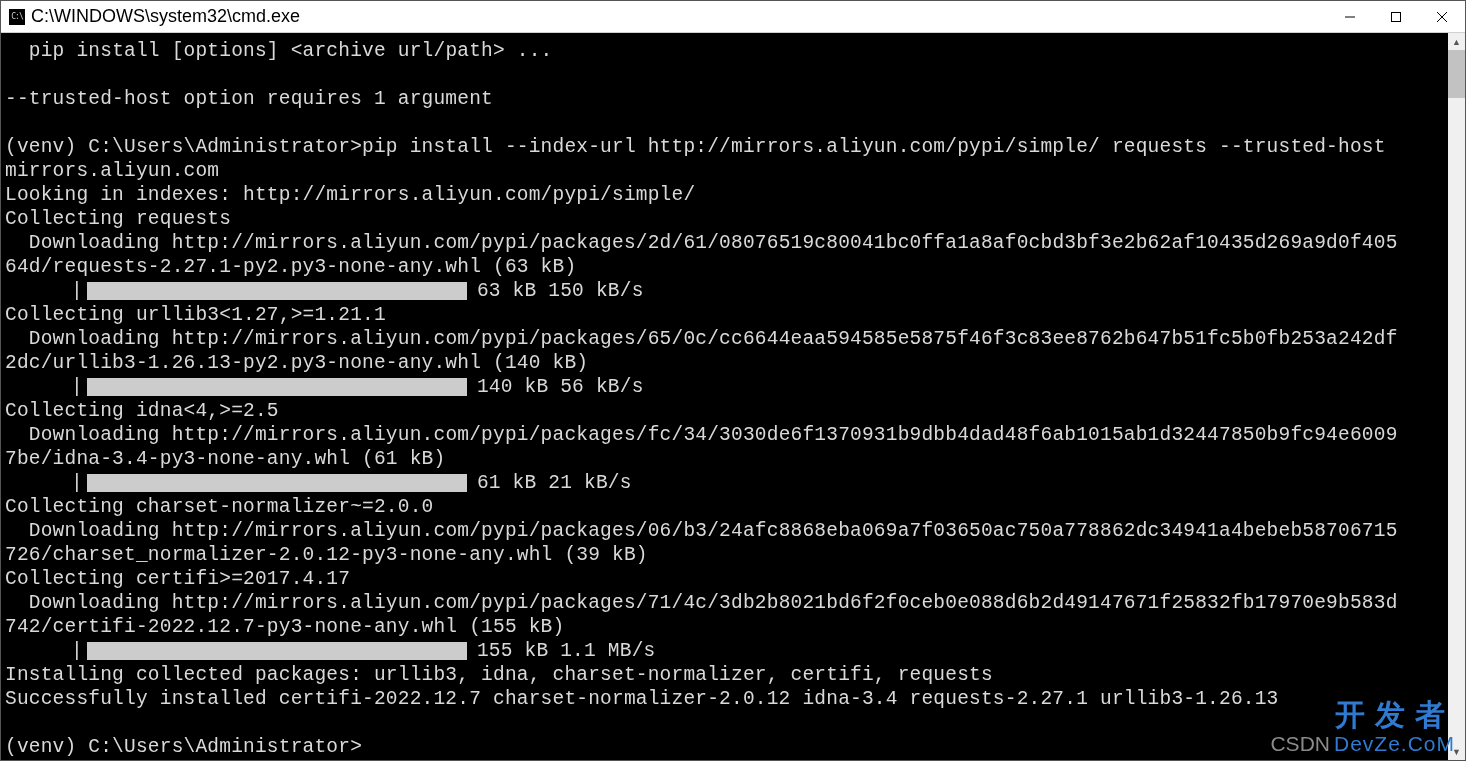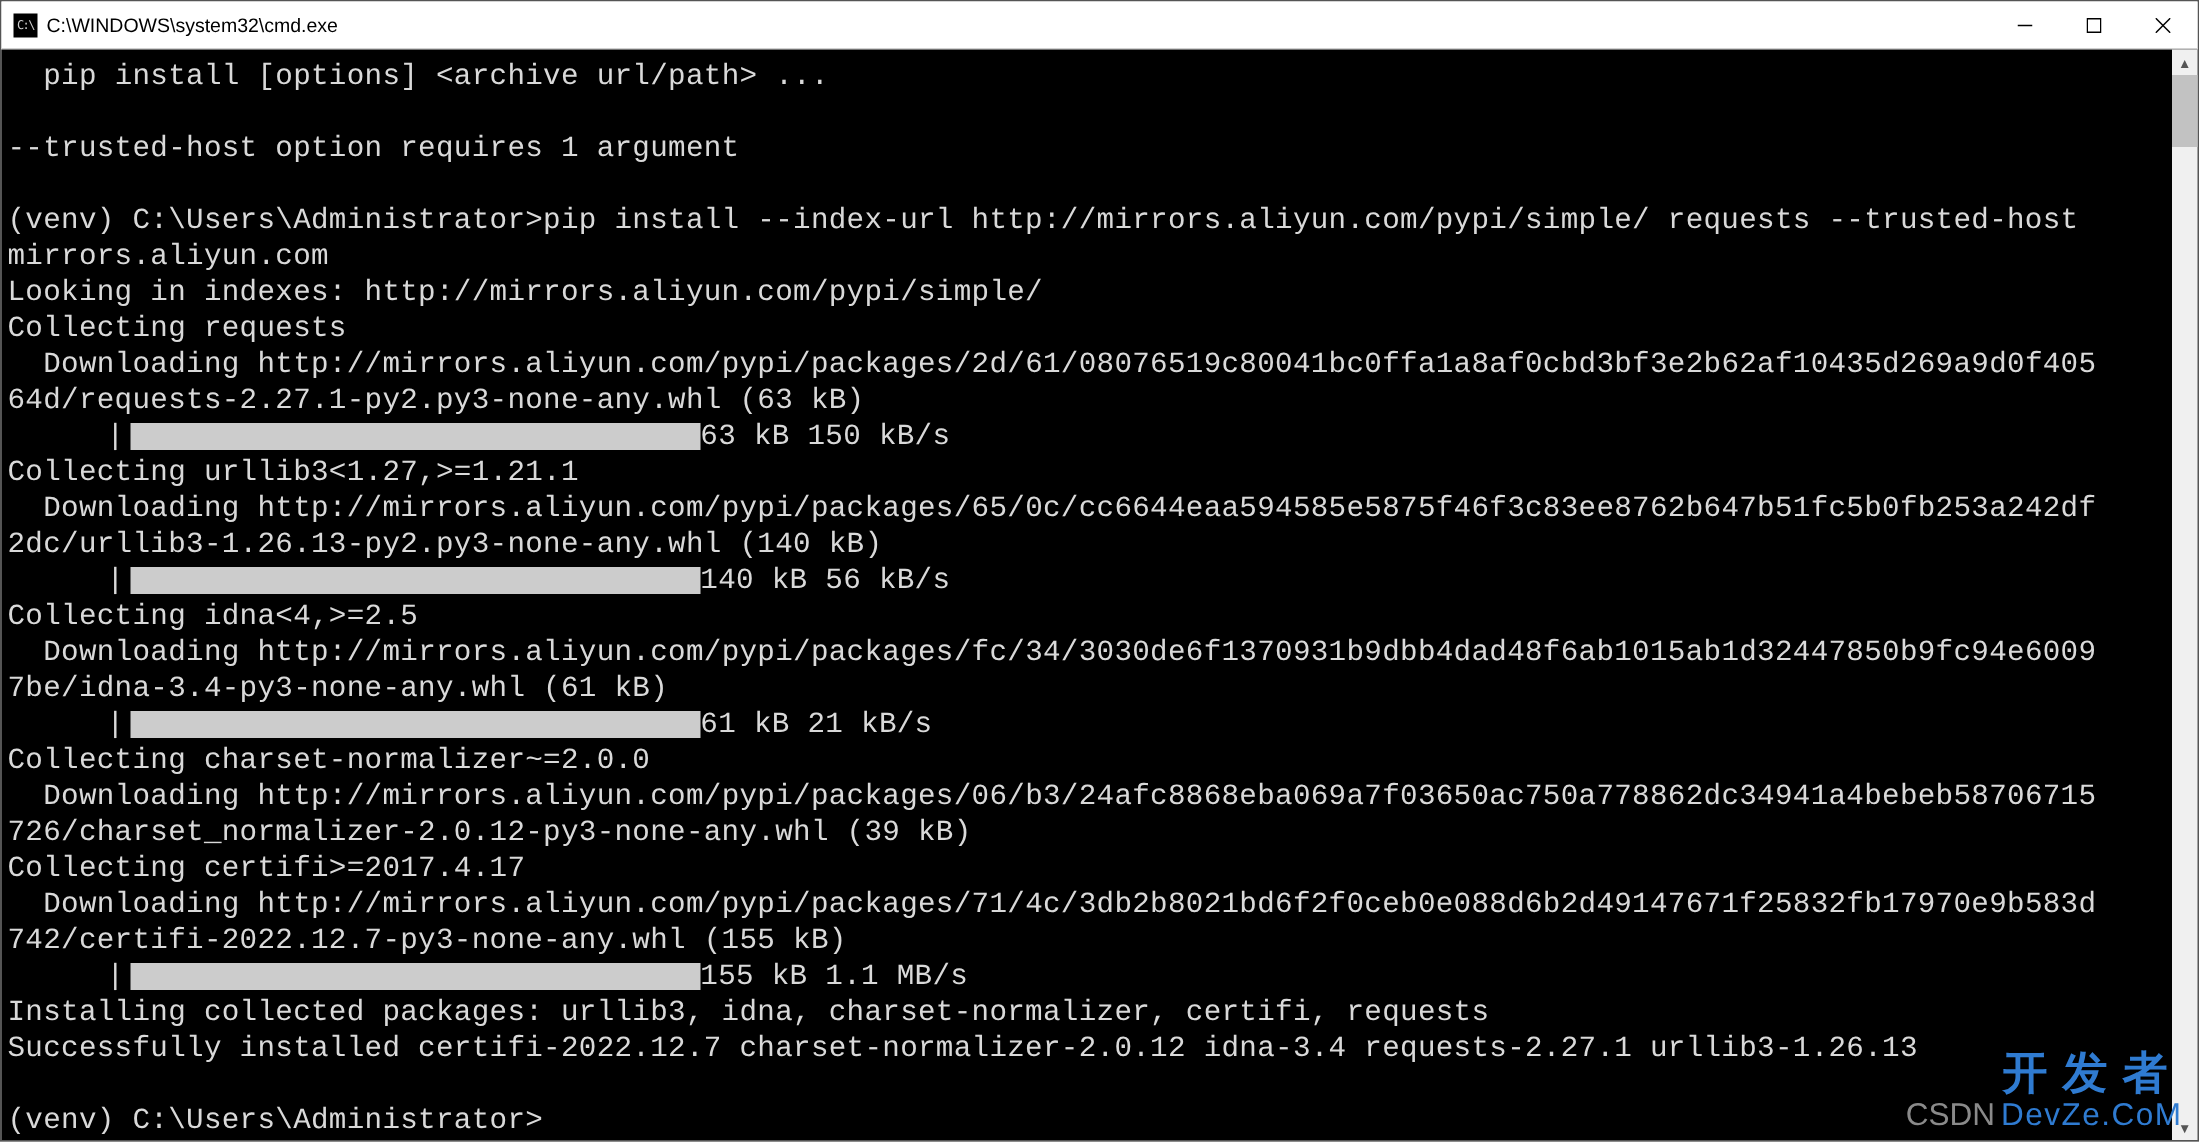--- a/index.html
+++ b/index.html
@@ -1,31 +1,31 @@
 <!DOCTYPE html>
 <html><head>
 <meta charset="utf-8">
 <style>
   * { margin: 0; padding: 0; box-sizing: border-box; }
   html, body { width: 1466px; height: 761px; overflow: hidden; font-family: "Segoe UI", Tahoma, sans-serif; }
   .window { width: 1466px; height: 761px; background: #fff; display: flex; flex-direction: column; border: 1px solid #555; }
   .titlebar { height: 32px; background: #ffffff; display: flex; align-items: center; border-bottom: 1px solid #d0d0d0; }
   .titlebar .icon { width: 16px; height: 16px; margin: 0 6px 0 8px; background: #000; position: relative; display:flex; align-items:center; justify-content:center;}
   .titlebar .icon span{ color:#ccc; font-size:8px; font-family:monospace; letter-spacing:-1px;}
-  .titlebar .title { font-size: 13px; color: #000; flex: 0 0 auto; }
+  .titlebar .title { font-size: 18px; color: #000; flex: 0 0 auto; }
   .titlebar .spacer { flex: 1; }
   .titlebar .btn { width: 46px; height: 32px; display: flex; align-items: center; justify-content: center; color: #000; }
   .titlebar .btn svg { width: 10px; height: 10px; }
   .client { flex: 1; background: #000; position: relative; display:flex;gap:36px; }
   .console { flex:1; padding: 6px 4px 0 4px; color: #d9d9d9; font-family: "NSimSun","SimSun","Consolas","Courier New",monospace; font-size: 19.5px; line-height: 24px; white-space: pre-wrap; word-break: break-all; letter-spacing: 0.2px; }
   .bar-row { display:flex; align-items:center; height:24px;}
   .bar-lead { width: 66px; text-align:right; padding-right:2px;}
   .bar-pipe { padding:0 4px 0 0;}
   .bar { display:inline-block; width: 380px; height: 18px; background: #cccccc; vertical-align: middle; }
-  .bar-text{ }
+  .bar-text{ padding-left:10px;}
   .scrollbar { width: 17px; background: #f0f0f0; position: relative; }
   .scrollbar .thumb { position:absolute; top:17px; left:0; right:0; height:48px; background:#c2c2c2;}
   .scrollbar .arrow{ position:absolute; left:0; right:0; height:17px; display:flex; align-items:center; justify-content:center; color:#555; font-size:9px;}
   .scrollbar .arrow.up{ top:0;} .scrollbar .arrow.down{ bottom:0;}
   .watermark { position:absolute; right:10px; bottom:4px; text-align:right; pointer-events:none; }
   .watermark .wm1 { font-size:30px; color:#2f7bd1; letter-spacing:10px; font-weight:600; font-family:"SimSun","NSimSun",serif;}
   .watermark .wm2 { font-size:21px; color:#2f7bd1; letter-spacing:1px; font-family:Arial,sans-serif; margin-top:-4px;}
   .watermark .wm2 .csdn{ color:#8a8a8a; margin-right:4px; letter-spacing:0;}
 </style>
 </head>

